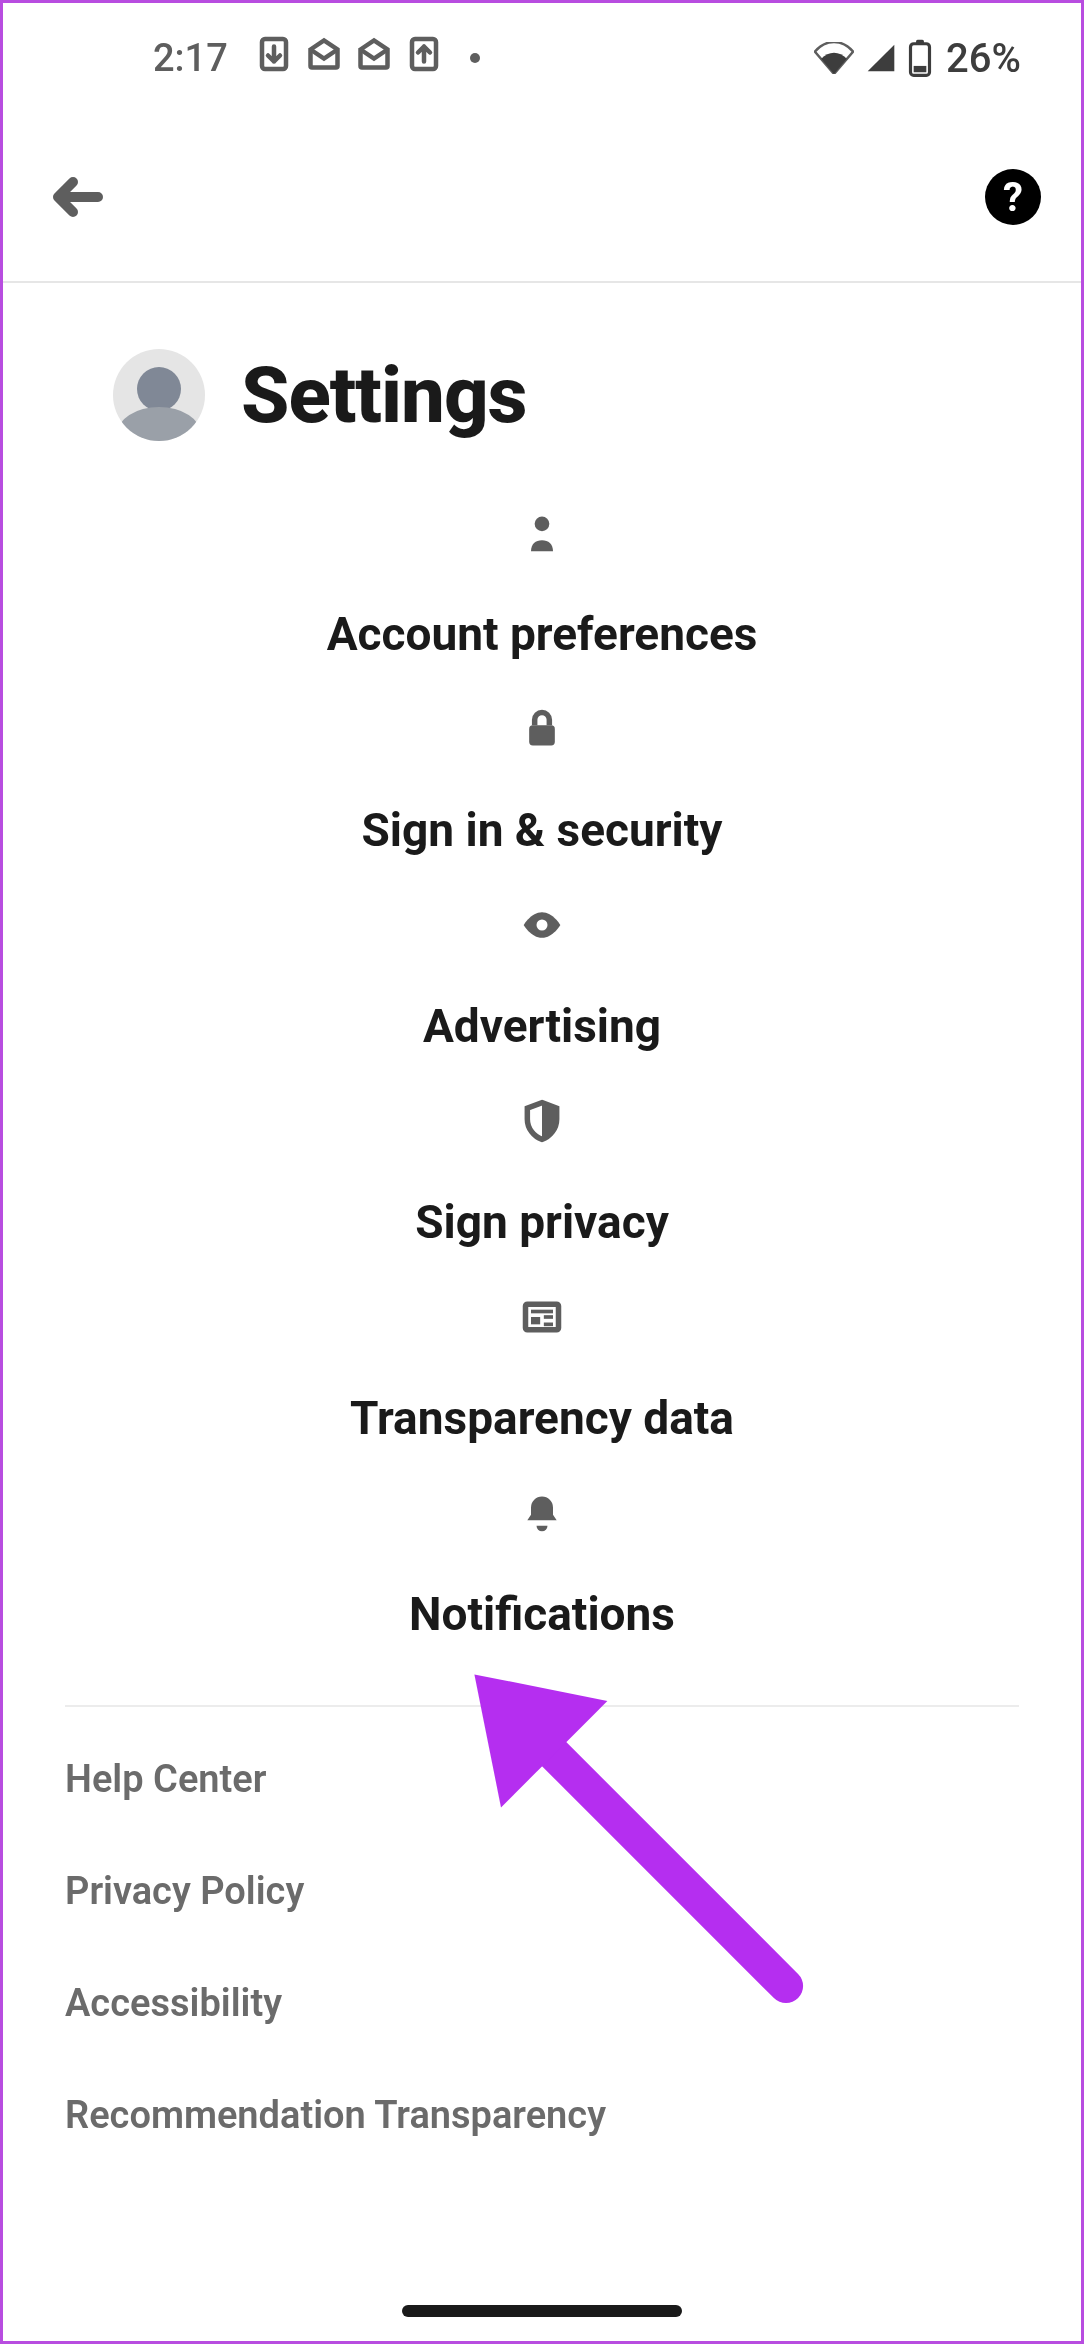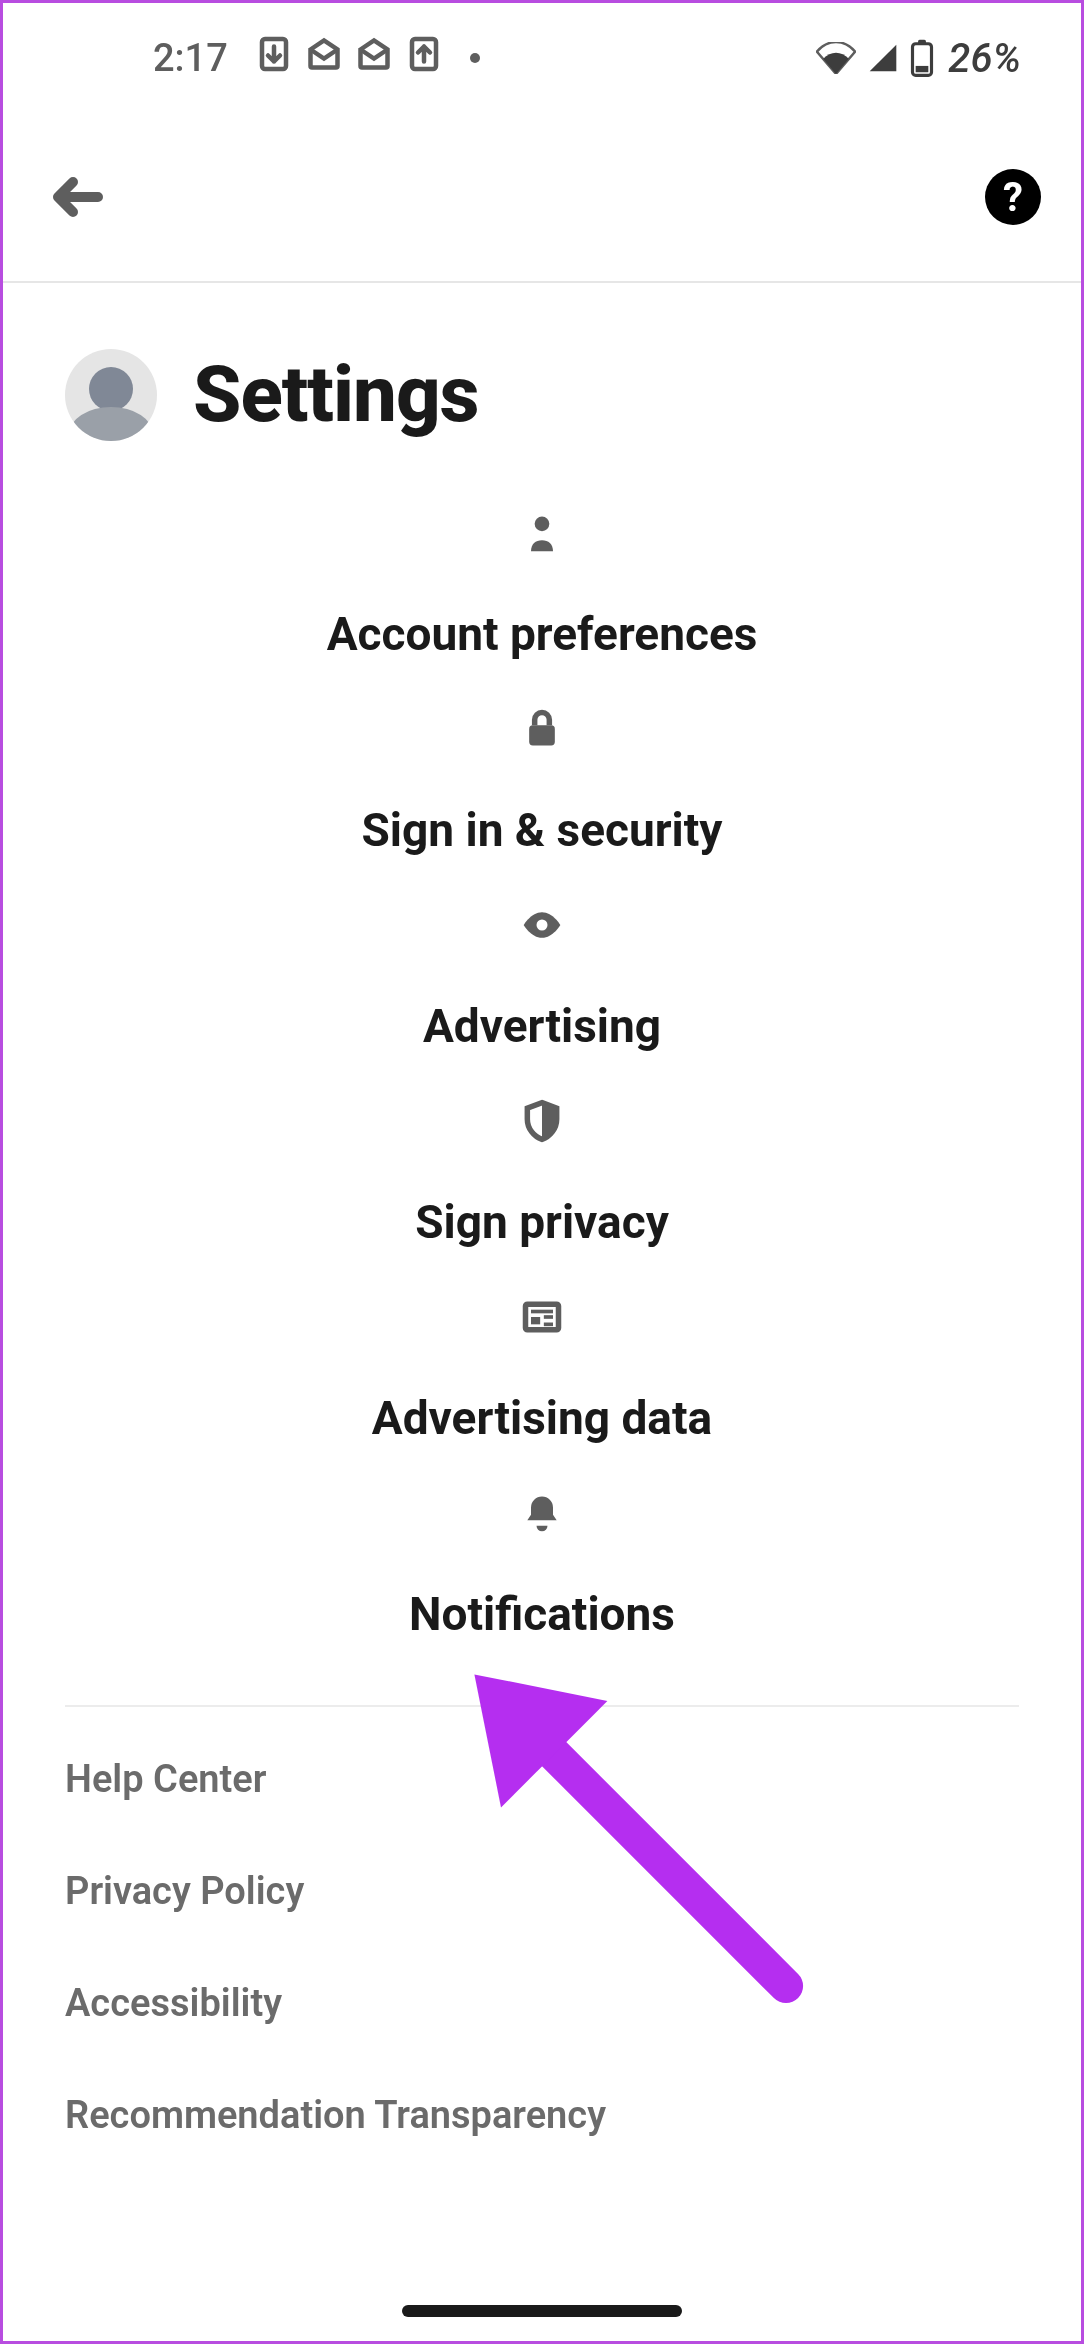--- a/index.html
+++ b/index.html
@@ -19,40 +19,41 @@
     height: 110px;
     padding: 0 60px 0 150px;
     color: #5e5e5e;
     font-size: 38px;
     font-weight: 500;
   }
   .status-left { display: flex; align-items: center; gap: 28px; }
   .status-icons-left { display: flex; align-items: center; gap: 14px; }
   .status-icons-left svg { width: 36px; height: 36px; stroke: #5e5e5e; fill: none; stroke-width: 3; }
   .status-dot { width: 10px; height: 10px; border-radius: 50%; background: #5e5e5e; margin-left: 14px; }
-  .status-right { margin-left: auto; display: flex; align-items: center; gap: 10px; font-style: italic; }
+  .status-right { margin-left: auto; display: flex; align-items: center; gap: 10px; }
   .status-right svg { display: block; }
   .battery-pct { font-size: 40px; font-weight: 500; color: #3d3d3d; margin-left: 4px; }
 
   
   .app-header {
     height: 170px;
     display: flex;
     align-items: center;
     padding: 0 40px;
     border-bottom: 2px solid #e6e6e6;
   }
   .back-btn { width: 70px; height: 70px; display:flex; align-items:center; justify-content:center; }
   .back-btn svg { width: 60px; height: 60px; stroke: #5e5e5e; stroke-width: 4; fill: none; }
   .help-btn { margin-left: auto; width: 56px; height: 56px; border-radius: 50%; background:#000; display:flex; align-items:center; justify-content:center; color:#fff; font-weight:700; font-size:40px; }
 
   
   .title-row {
-    display:flex; gap:36px;
+    display:flex; align-items:center; gap:36px;
     padding: 66px 62px 30px 62px;
+    margin-left: 48px;
   }
   .avatar {
     width: 92px; height: 92px; border-radius:50%;
     background: #e5e5e5;
     position: relative;
     overflow: hidden;
   }
   .avatar::before {
     content:""; position:absolute; top:18px; left:50%; transform:translateX(-50%);
     width:44px; height:44px; border-radius:50%; background:#808896;
@@ -216,21 +217,21 @@
   <div class="settings-item">
     <span class="icon-slot">
       <svg viewBox="0 0 24 24">
           <rect x="3" y="5" width="18" height="14" rx="1" fill="none" stroke="#5e5e5e" stroke-width="3"></rect>
           <rect x="6" y="12" width="5" height="4"></rect>
           <line x1="13" y1="12" x2="18" y2="12" stroke="#5e5e5e" stroke-width="2"></line>
           <line x1="13" y1="16" x2="18" y2="16" stroke="#5e5e5e" stroke-width="2"></line>
           <line x1="6" y1="9" x2="18" y2="9" stroke="#5e5e5e" stroke-width="2"></line>
         </svg>
     </span>
-    <span class="label">Advertising data</span>
+    <span class="label">Transparency data</span>
   </div>
 
   <div class="settings-item">
     <span class="icon-slot">
       <svg viewBox="0 0 24 24">
           <path d="M12 3a6 6 0 0 0-6 6v4l-2 3h16l-2-3V9a6 6 0 0 0-6-6z"></path>
           <path d="M9 19a3 3 0 0 0 6 0z"></path>
         </svg>
     </span>
     <span class="label">Notifications</span>

